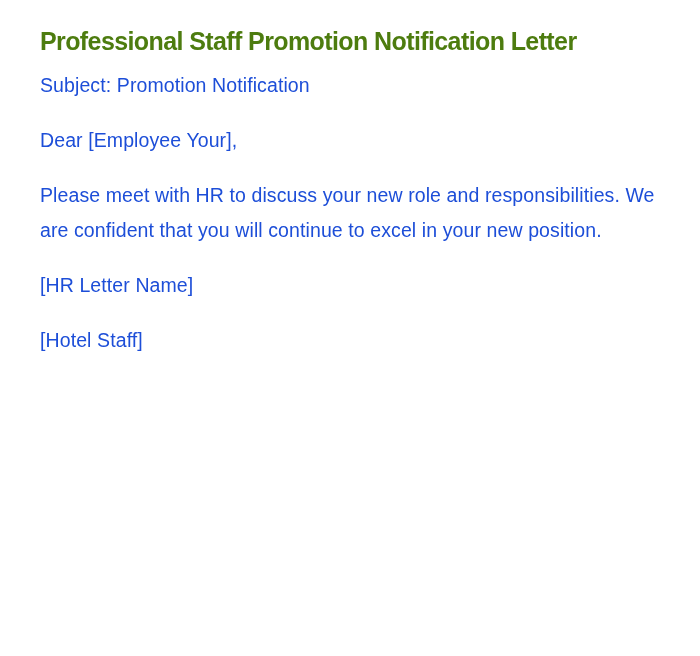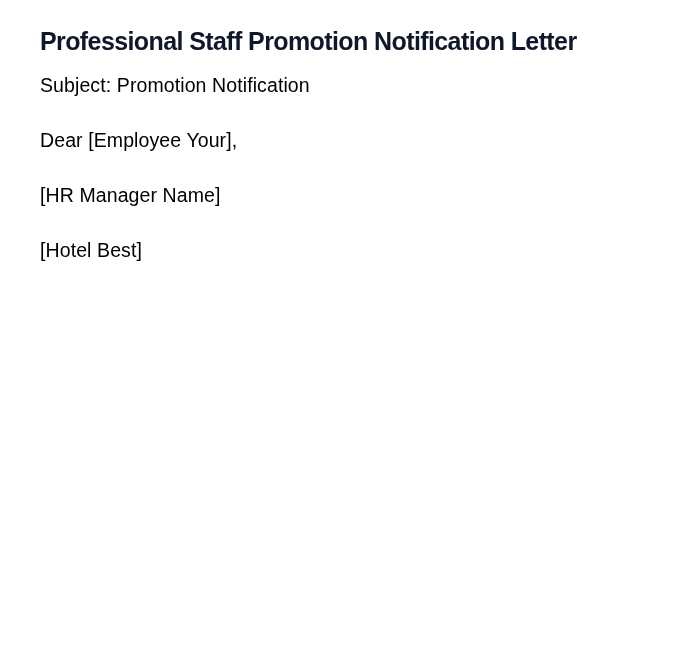--- a/index.html
+++ b/index.html
@@ -19,32 +19,33 @@
       padding: 24px 40px 0 40px;
       width: 620px;
     }
     .title {
       font-family: "Liberation Sans", sans-serif;
       font-weight: bold;
       font-size: 25px;
       letter-spacing: -0.6px;
       line-height: 34px;
       margin: 0 0 10px 0;
-      color: #0f172a;
+      color: #4d7c0f;
     }
     .para {
       font-size: 19.5px;
       line-height: 35px;
       margin: 0 0 20px 0;
       letter-spacing: 0.1px;
-      color: #000000;
+      color: #1d4ed8;
     }
   </style>
 </head>
 <body>
 
 <div class="page">
   <h1 class="title">Professional Staff Promotion Notification Letter</h1>
   <p class="para">Subject: Promotion Notification</p>
   <p class="para">Dear [Employee Your],</p>
-  <p class="para">[HR Manager Name]</p>
-  <p class="para">[Hotel Best]</p>
+  <p class="para">Please meet with HR to discuss your new role and responsibilities. We are confident that you will continue to excel in your new position.</p>
+  <p class="para">[HR Letter Name]</p>
+  <p class="para">[Hotel Staff]</p>
 </div>
 
 </body></html>

